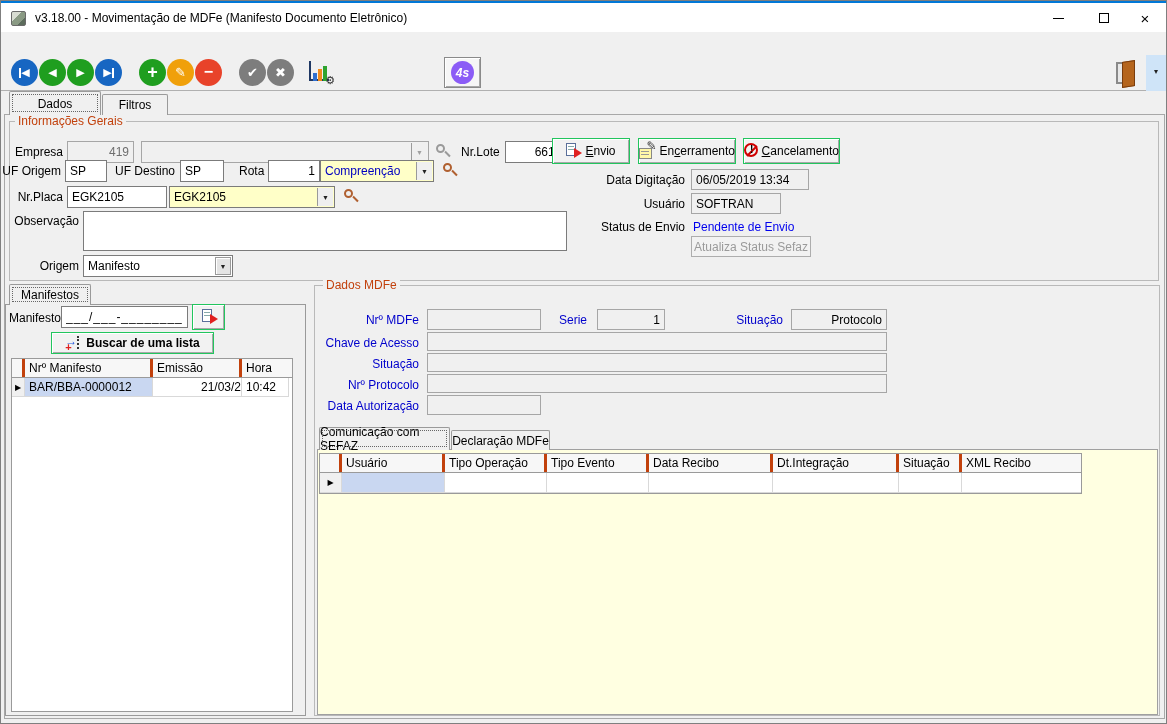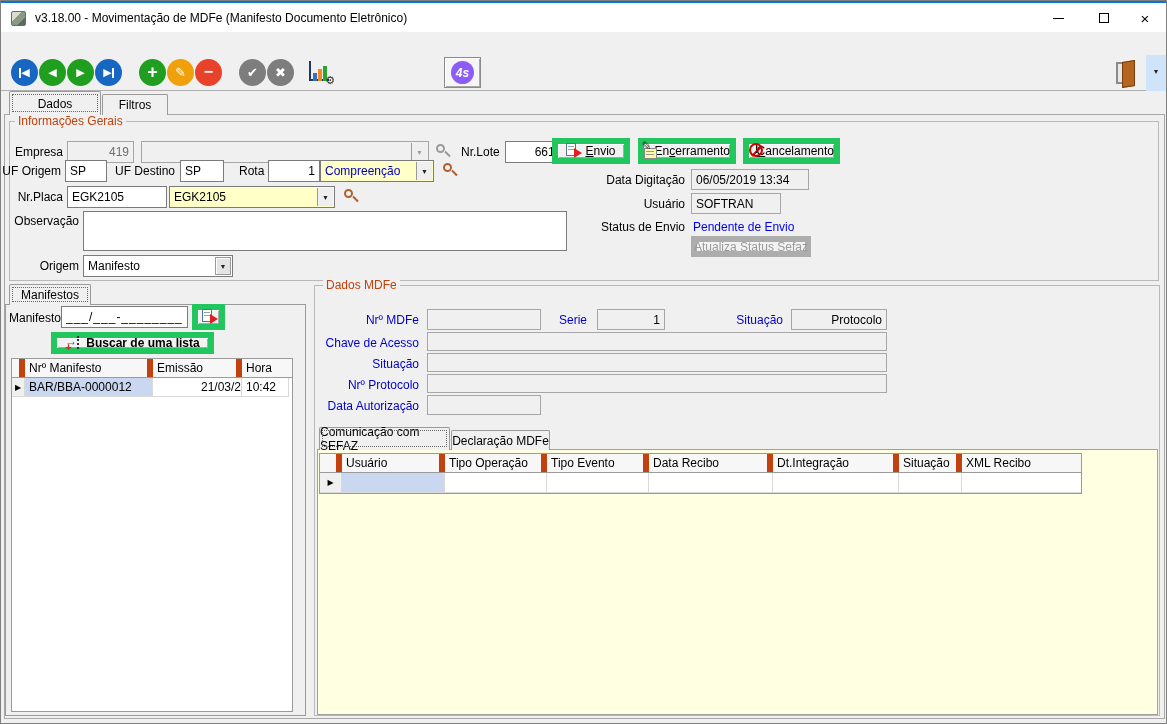--- a/index.html
+++ b/index.html
@@ -67,21 +67,21 @@
   .cmb-btn{position:absolute;right:1px;top:1px;bottom:1px;width:16px;background:#efefef;border-left:1px solid #9a9a9a;
      display:flex;align-items:center;justify-content:center;font-size:7px;color:#222;}
   .cmb-btn3d{background:#e4e4e4;border:1px solid #9a9a9a;box-shadow:inset 1px 1px 0 #fff;}
   .cmb-btn-dis{color:#a0a0a0;}
   
   .mag{width:16px;height:16px;}
   .mag .lens{position:absolute;left:1px;top:1px;width:9px;height:9px;border:2px solid #b06030;border-radius:50%;}
   .mag .stick{position:absolute;left:9px;top:10px;width:7px;height:2px;background:#b06030;transform:rotate(45deg);}
   .mag-gray .lens{border-color:#9a9a9a;} .mag-gray .stick{background:#9a9a9a;}
   
-  .btn{background:#f2f2f2;border:6px solid #22c55e;box-shadow:inset 1px 1px 0 #fff,inset -1px -1px 0 #a8a8a8;
+  .btn{background:#f2f2f2;border:1px solid #22c55e;box-shadow:inset 1px 1px 0 #fff,inset -1px -1px 0 #a8a8a8;
        display:flex;align-items:center;justify-content:center;gap:5px;white-space:nowrap;}
   .btn .u{text-decoration:underline;}
   .btn-dis{color:#9a9a9a;box-shadow:none;border-color:#adadad;}
   
   .docarrow{position:relative;width:14px;height:16px;}
   .docarrow .doc{position:absolute;left:0;top:0;width:10px;height:13px;background:#fff;border:1px solid #5a6f9a;}
   .docarrow .l1,.docarrow .l2{position:absolute;left:2px;width:6px;height:1px;background:#8aa;}
   .docarrow .l1{top:3px;} .docarrow .l2{top:6px;}
   .docarrow .arr{position:absolute;right:-2px;bottom:1px;width:0;height:0;border-left:8px solid #e02020;border-top:5px solid transparent;border-bottom:5px solid transparent;}
   
@@ -95,21 +95,21 @@
   .noicon .slash{position:absolute;left:1px;top:7px;width:14px;height:2px;background:#d00000;transform:rotate(-45deg);}
   .noicon .ex{position:absolute;left:6px;top:1px;font-size:10px;font-weight:bold;color:#000;}
   
   .buscaricon{position:relative;width:16px;height:16px;}
   .buscaricon .a{position:absolute;left:0;top:-1px;color:#2255dd;font-weight:bold;font-size:12px;}
   .buscaricon .p{position:absolute;left:0;bottom:-2px;color:#e02020;font-weight:bold;font-size:11px;}
   .buscaricon .d{position:absolute;right:2px;top:1px;height:13px;border-right:2px dotted #333;}
   
   .grid{background:#fff;border:1px solid #9a9a9a;}
   .g-head{display:flex;border-bottom:1px solid #9a9a9a;background:#f7f7f7;}
-  .g-hcell{border-right:6px solid #c2410c;padding:2px 4px;white-space:nowrap;overflow:hidden;}
+  .g-hcell{border-right:3px solid #c2410c;padding:2px 4px;white-space:nowrap;overflow:hidden;}
   .g-row{display:flex;}
   .g-cell{border-right:1px solid #d9d9d9;border-bottom:1px solid #d9d9d9;padding:2px 4px;white-space:nowrap;overflow:hidden;}
   .g-ind{background:#f0f0f0;display:flex;align-items:center;justify-content:center;font-size:8px;padding:0;}
   .sel{background:#c9d7f1;}
   .status-blue{color:#0000ee;}
 </style>
 </head>
 <body>
 
 <div class="app">

